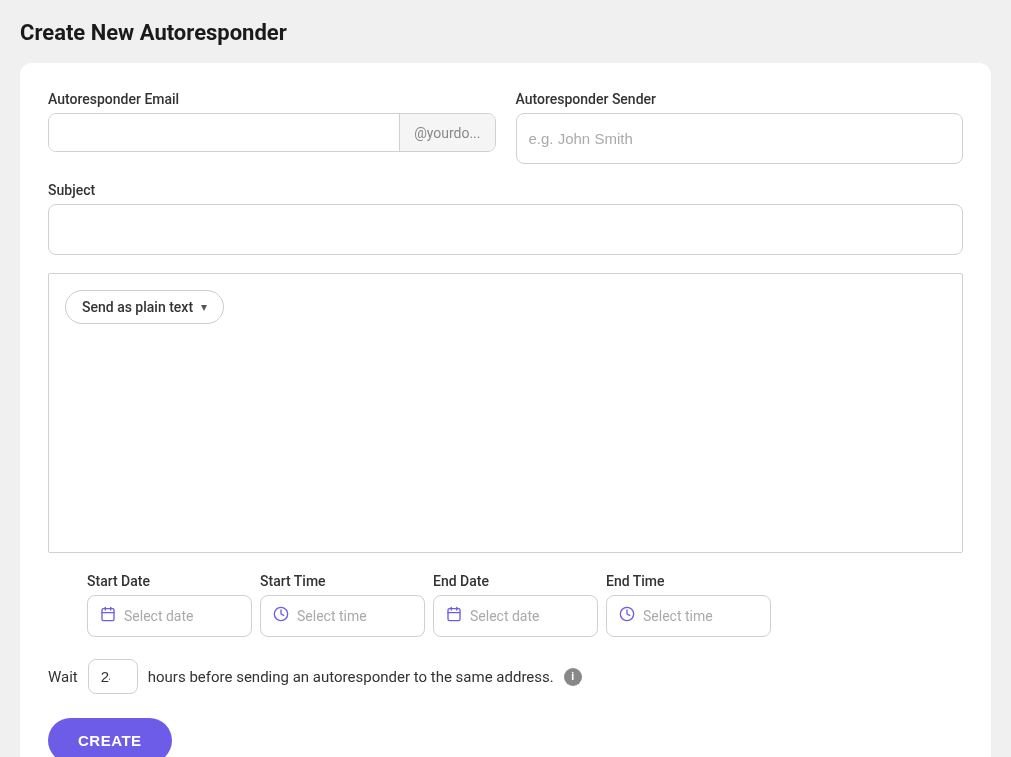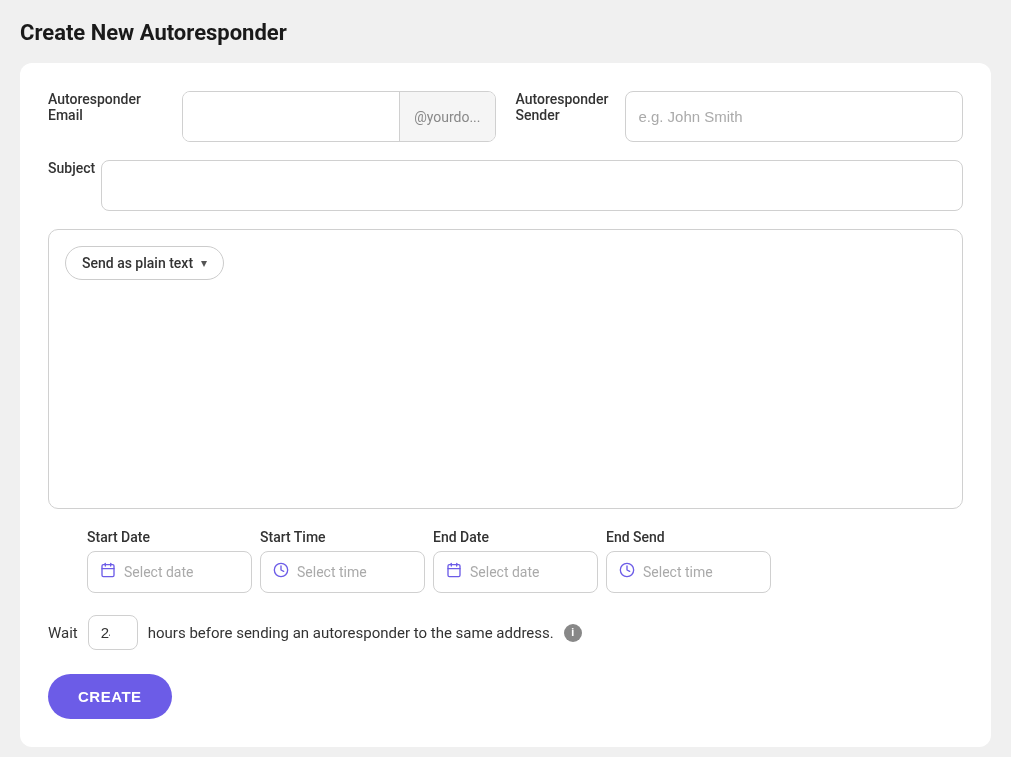--- a/index.html
+++ b/index.html
@@ -30,21 +30,21 @@
     }
 
     .row {
       display: flex;
       gap: 20px;
       margin-bottom: 18px;
     }
 
     .field-group {
       display: flex;
-      flex-direction: row;
+      flex-direction: column;
       flex: 1;
       gap: 6px;
     }
 
     .field-group.full {
       flex: 1 1 100%;
     }
 
     label {
       font-size: 14px;
@@ -88,21 +88,21 @@
       outline: none;
       width: 100%;
     }
 
     .text-input::placeholder {
       color: #aaa;
     }
 
     .editor-box {
       border: 1.5px solid #d0d0d0;
-      border-radius: 10px;
+      border-radius: 2px;
       padding: 16px;
       margin-bottom: 20px;
     }
 
     .format-dropdown {
       display: inline-flex;
       align-items: center;
       gap: 8px;
       border: 1.5px solid #ccc;
       border-radius: 20px;
@@ -295,21 +295,21 @@
             <line x1="16" y1="2" x2="16" y2="6"></line>
             <line x1="8" y1="2" x2="8" y2="6"></line>
             <line x1="3" y1="10" x2="21" y2="10"></line>
           </svg>
         </span>
         <span>Select date</span>
       </div>
     </div>
 
     <div class="date-time-group">
-      <label>End Send</label>
+      <label>End Time</label>
       <div class="date-time-input">
         <span class="icon">
           <svg width="16" height="16" viewBox="0 0 24 24" fill="none" stroke="#6c5ce7" stroke-width="2" stroke-linecap="round" stroke-linejoin="round">
             <circle cx="12" cy="12" r="10"></circle>
             <polyline points="12 6 12 12 16 14"></polyline>
           </svg>
         </span>
         <span>Select time</span>
       </div>
     </div>

